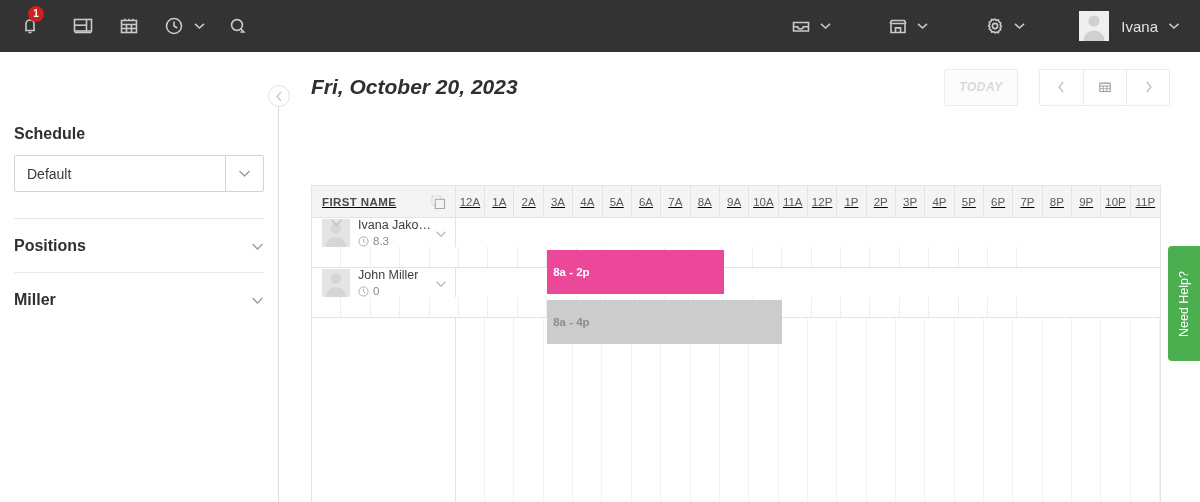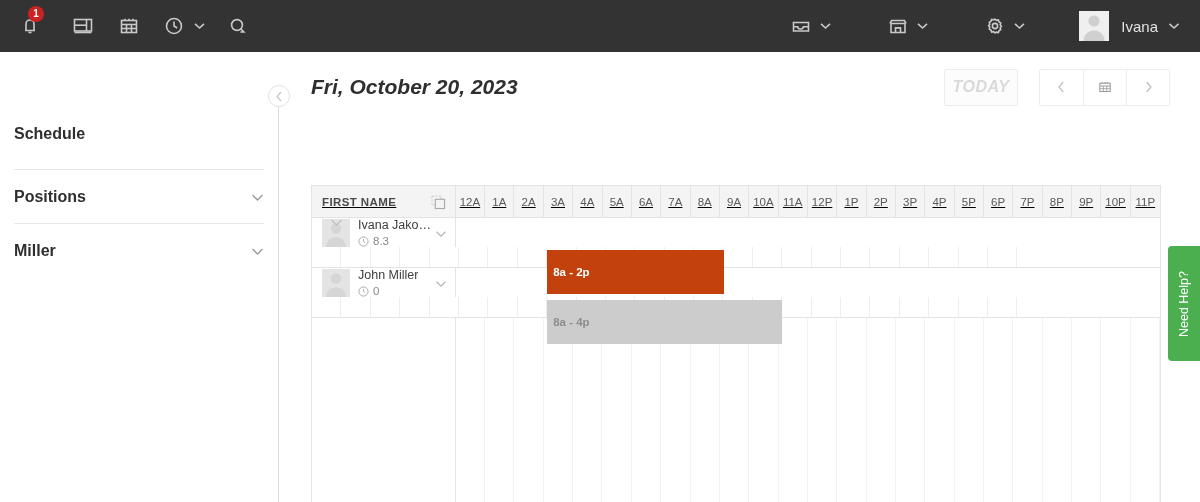--- a/index.html
+++ b/index.html
@@ -136,21 +136,21 @@
   .header-controls {
     margin-left: auto;
     display: flex; align-items: center;
   }
   .today-btn {
     width: 74px; height: 37px;
     border: 1px solid #ececec;
     border-radius: 2px;
     background: #fcfcfc;
     color: #d9d9d9;
-    font-size: 16px;
+    font-size: 12px;
     font-weight: bold;
     letter-spacing: .5px;
     display: flex; align-items: center; justify-content: center;
     cursor: default;
   }
   .nav-group {
     margin-left: 21px;
     display: flex;
     border: 1px solid #ececec;
     border-radius: 2px;
@@ -398,20 +398,28 @@
       </svg>
     </div>
 
   </div>
 </div>
 
 <div class="sidebar">
 
   <div class="side-title">Schedule</div>
 
+  <div class="select-wrap">
+    <div class="select-value">Default</div>
+    <div class="select-arrow">
+      <svg width="13" height="9" viewBox="0 0 13 9">
+        <path d="M1.5 2L6.5 7 11.5 2" stroke="#9a9a9a" stroke-width="1.3" fill="none"></path>
+      </svg>
+    </div>
+  </div>
 
   <div class="side-divider"></div>
 
   <div class="side-section">
     <span class="side-section-label">Positions</span>
     <span class="side-section-arrow">
       <svg width="13" height="9" viewBox="0 0 13 9">
         <path d="M1.5 2L6.5 7 11.5 2" stroke="#9a9a9a" stroke-width="1.3" fill="none"></path>
       </svg>
     </span>
@@ -554,21 +562,21 @@
           <div class="cell"></div>
           <div class="cell"></div>
           <div class="cell"></div>
           <div class="cell"></div>
           <div class="cell"></div>
           <div class="cell"></div>
           <div class="cell"></div>
           <div class="cell"></div>
           <div class="cell"></div>
           <div class="cell"></div>
-        <div class="shift blue" id="shift-0" style="left: 235.2px; width: 176.4px; background: #c2410c;">8a - 2p</div>
+        <div class="shift blue" id="shift-0" style="left: 235.2px; width: 176.4px; background: #ec4899;">8a - 2p</div>
       </div>
     </div>
 
     <div class="grid-row">
       <div class="row-name">
         <div class="row-avatar">
           <svg viewBox="0 0 28 28" width="28" height="28">
             <circle cx="14" cy="9.5" r="5.2" fill="#d6d6d6"></circle>
             <path d="M4 28c0-5.8 4.5-9.8 10-9.8S24 22.2 24 28z" fill="#d6d6d6"></path>
           </svg>

